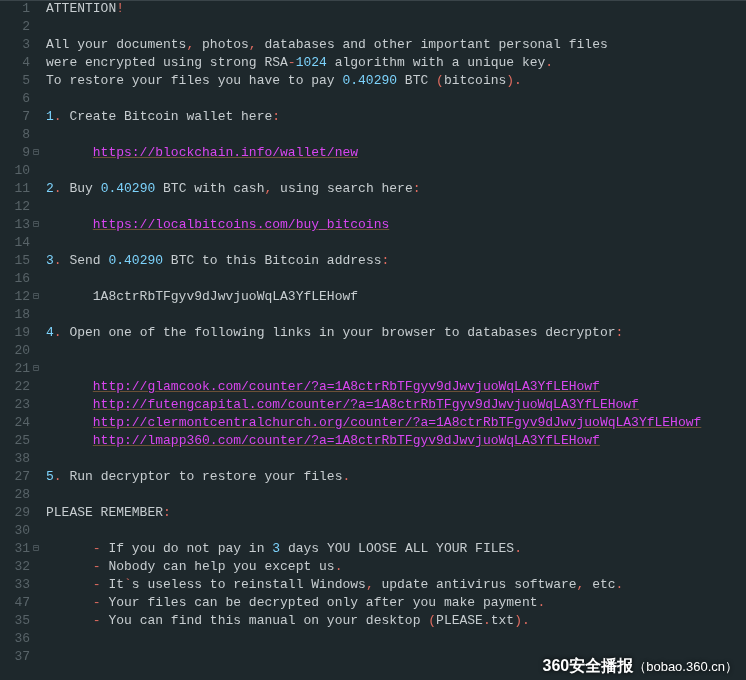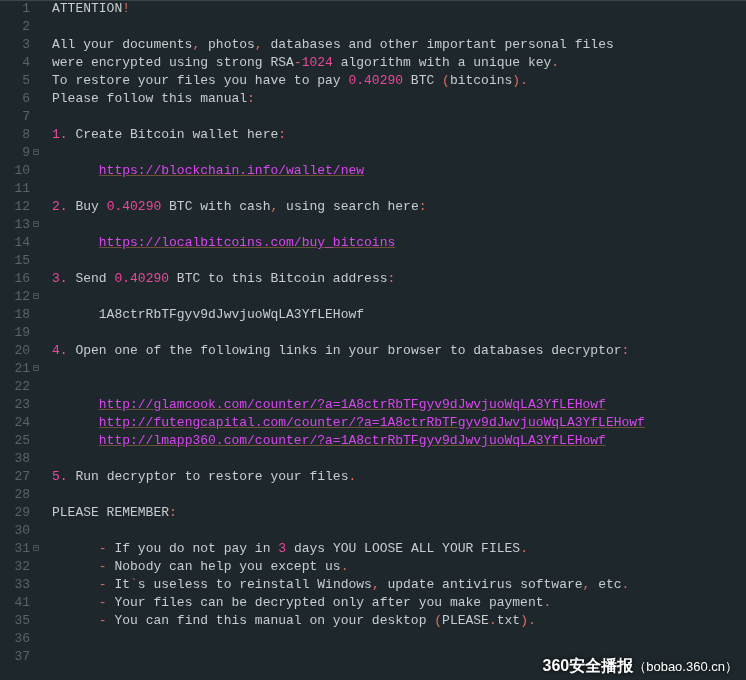--- a/index.html
+++ b/index.html
@@ -1,23 +1,23 @@
 <!DOCTYPE html>
 <html><head>
 <meta charset="utf-8">
 <style>
   html,body{margin:0;padding:0;background:#1e282c;font-family:Consolas,'Courier New',monospace;font-size:13px;line-height:18px}
   .editor{width:746px;height:680px;position:relative;background:#1e282c;overflow:hidden}
   .gutter{position:absolute;left:0;top:0;width:30px;text-align:right;padding-right:6px;color:#586368;user-select:none}
   .gutter .ln{height:18px}
   .fold{position:absolute;left:30px;top:0;width:12px;color:#586368;user-select:none}
   .fold .fc{height:18px;font-size:10px;text-align:center}
-  .code{position:absolute;left:52px;right:0;top:0;color:#c7cdd0}
+  .code{position:absolute;left:46px;right:0;top:0;color:#c7cdd0}
   .code .row{height:18px;white-space:pre}
-  .hl{color:#ec4899}  
+  .hl{color:#7dd3fc}  
   .punc{color:#e06c60}
   .link{color:#d946ef;text-decoration:underline;text-decoration-color:#6b5036}
   .watermark{position:absolute;right:8px;bottom:4px;color:#fff;font-family:"Microsoft YaHei",sans-serif;font-size:16px;font-weight:600;text-shadow:0 0 4px #000}
   .watermark small{font-weight:400;font-size:13px}
   .top-border{position:absolute;top:0;left:0;right:0;height:1px;background:#3a4449}
 </style>
 </head>
 <body>
 
 <div class="editor">
@@ -49,21 +49,21 @@
       <div class="ln">24</div>
       <div class="ln">25</div>
       <div class="ln">38</div>
       <div class="ln">27</div>
       <div class="ln">28</div>
       <div class="ln">29</div>
       <div class="ln">30</div>
       <div class="ln">31</div>
       <div class="ln">32</div>
       <div class="ln">33</div>
-      <div class="ln">41</div>
+      <div class="ln">47</div>
       <div class="ln">35</div>
       <div class="ln">36</div>
       <div class="ln">37</div>
     </div>
   <div class="fold" id="fold">
       <div class="fc"></div>
       <div class="fc"></div>
       <div class="fc"></div>
       <div class="fc"></div>
       <div class="fc"></div>
@@ -99,39 +99,39 @@
       <div class="fc"></div>
       <div class="fc"></div>
       <div class="fc"></div>
     </div>
   <div class="code" id="code">
       <div class="row"><span>ATTENTION</span><span class="punc">!</span></div>
       <div class="row"></div>
       <div class="row"><span>All your documents</span><span class="punc">,</span><span> photos</span><span class="punc">,</span><span> databases and other important personal files</span></div>
       <div class="row"><span>were encrypted using strong RSA</span><span class="punc">-</span><span class="hl">1024</span><span> algorithm with a unique key</span><span class="punc">.</span></div>
       <div class="row"><span>To restore your files you have to pay </span><span class="hl">0.40290</span><span> BTC </span><span class="punc">(</span><span>bitcoins</span><span class="punc">).</span></div>
-      <div class="row"><span>Please follow this manual</span><span class="punc">:</span></div>
       <div class="row"></div>
       <div class="row"><span class="hl">1</span><span class="punc">.</span><span> Create Bitcoin wallet here</span><span class="punc">:</span></div>
       <div class="row"></div>
       <div class="row"><span>      </span><span class="link">https://blockchain.info/wallet/new</span></div>
       <div class="row"></div>
       <div class="row"><span class="hl">2</span><span class="punc">.</span><span> Buy </span><span class="hl">0.40290</span><span> BTC with cash</span><span class="punc">,</span><span> using search here</span><span class="punc">:</span></div>
       <div class="row"></div>
       <div class="row"><span>      </span><span class="link">https://localbitcoins.com/buy_bitcoins</span></div>
       <div class="row"></div>
       <div class="row"><span class="hl">3</span><span class="punc">.</span><span> Send </span><span class="hl">0.40290</span><span> BTC to this Bitcoin address</span><span class="punc">:</span></div>
       <div class="row"></div>
       <div class="row"><span>      1A8ctrRbTFgyv9dJwvjuoWqLA3YfLEHowf</span></div>
       <div class="row"></div>
       <div class="row"><span class="hl">4</span><span class="punc">.</span><span> Open one of the following links in your browser to databases decryptor</span><span class="punc">:</span></div>
       <div class="row"></div>
       <div class="row"><span>      </span></div>
       <div class="row"><span>      </span><span class="link">http://glamcook.com/counter/?a=1A8ctrRbTFgyv9dJwvjuoWqLA3YfLEHowf</span></div>
       <div class="row"><span>      </span><span class="link">http://futengcapital.com/counter/?a=1A8ctrRbTFgyv9dJwvjuoWqLA3YfLEHowf</span></div>
+      <div class="row"><span>      </span><span class="link">http://clermontcentralchurch.org/counter/?a=1A8ctrRbTFgyv9dJwvjuoWqLA3YfLEHowf</span></div>
       <div class="row"><span>      </span><span class="link">http://lmapp360.com/counter/?a=1A8ctrRbTFgyv9dJwvjuoWqLA3YfLEHowf</span></div>
       <div class="row"></div>
       <div class="row"><span class="hl">5</span><span class="punc">.</span><span> Run decryptor to restore your files</span><span class="punc">.</span></div>
       <div class="row"></div>
       <div class="row"><span>PLEASE REMEMBER</span><span class="punc">:</span></div>
       <div class="row"></div>
       <div class="row"><span>      </span><span class="punc">-</span><span> If you do not pay in </span><span class="hl">3</span><span> days YOU LOOSE ALL YOUR FILES</span><span class="punc">.</span></div>
       <div class="row"><span>      </span><span class="punc">-</span><span> Nobody can help you except us</span><span class="punc">.</span></div>
       <div class="row"><span>      </span><span class="punc">-</span><span> It</span><span class="punc">`</span><span>s useless to reinstall Windows</span><span class="punc">,</span><span> update antivirus software</span><span class="punc">,</span><span> etc</span><span class="punc">.</span></div>
       <div class="row"><span>      </span><span class="punc">-</span><span> Your files can be decrypted only after you make payment</span><span class="punc">.</span></div>

